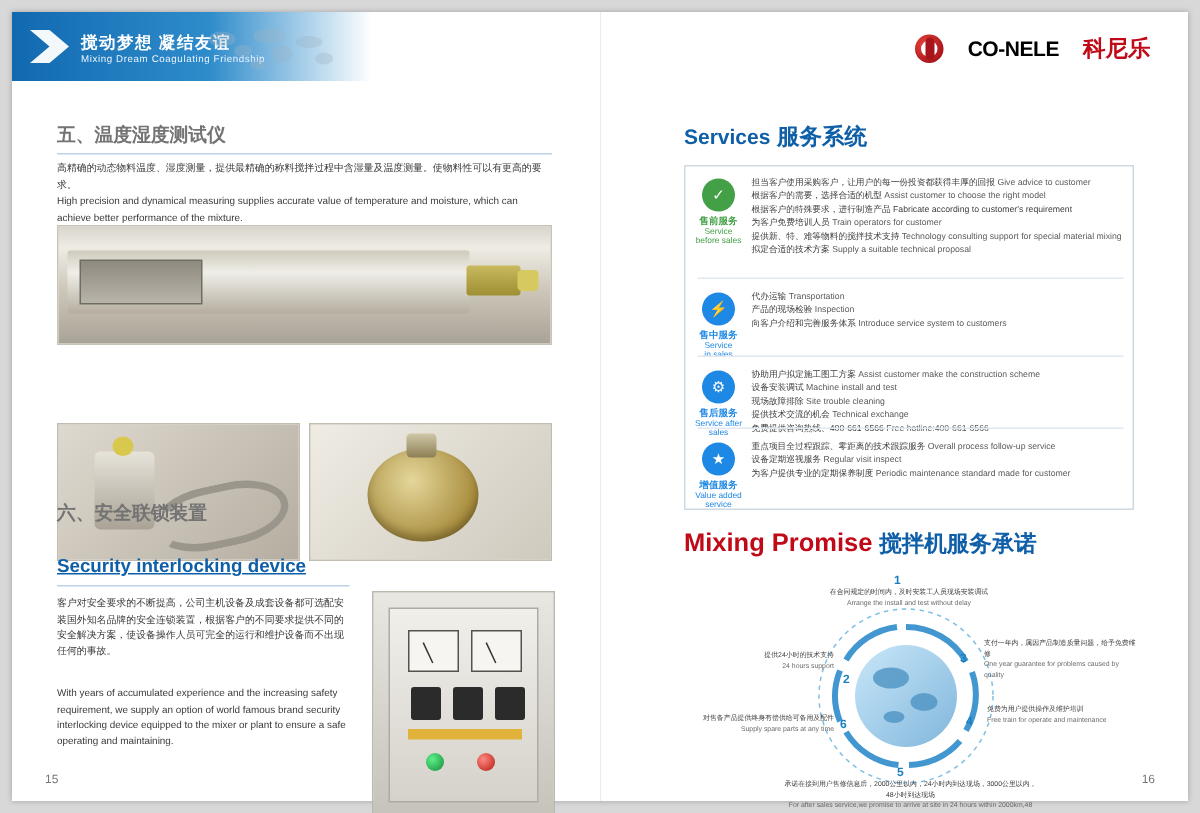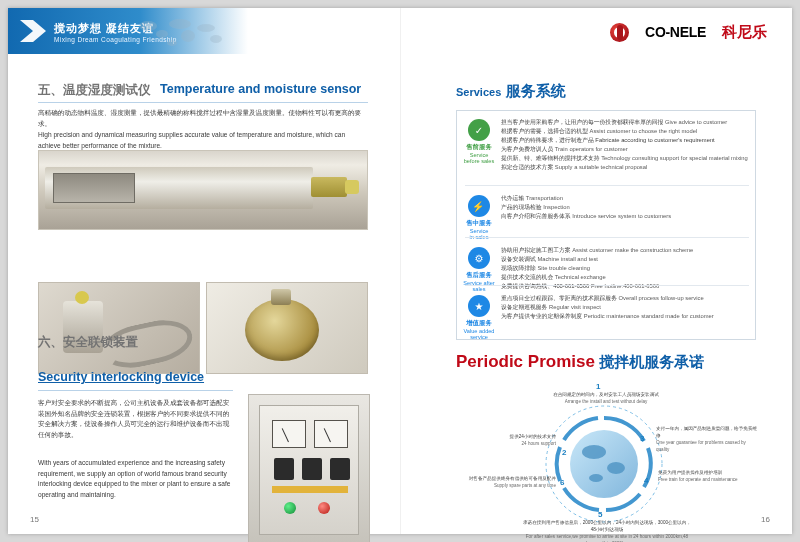--- a/index.html
+++ b/index.html
@@ -165,21 +165,21 @@
   .lr{left:58px;background:radial-gradient(circle at 35% 35%,#ff8a82,#b51810);}
   .strip{
     position:absolute;left:12px;top:80px;width:76px;height:7px;background:#e2b33a;
   }
 
   
   .right { position:absolute; left:392px; top:46px; width:392px; height:480px; }
   .svc-h {
     position:absolute; left:56px; top:28px;
   }
-  .svc-h-en { color:#0f5fa8; font-size:11px; font-weight:bold; }
+  .svc-h-en { color:#0f5fa8; font-size:14px; font-weight:bold; }
   .svc-h-cn { color:#0f5fa8; font-size:15px; font-weight:bold; }
   .svc-box {
     position:absolute; left:56px; top:56px; width:300px; height:230px;
     border:1px solid #cfd9e2;
   }
   .svc-row { position:absolute; left:0; width:300px; display:flex; }
   .svc-div { position:absolute; left:8px; width:284px; height:1px; background:#e2e8ee; }
   .svc-ic {
     width:44px; min-width:44px; padding-top:6px; text-align:center;
   }
@@ -240,21 +240,20 @@
       <span class="logo-text-en">CO-NELE</span>
       <span class="logo-text-cn">科尼乐</span>
     </div>
   </div>
 
   <div class="spine"></div>
 
   <div class="left">
 
     <div class="sec-title-cn" style="left:30px; top:28px;">五、温度湿度测试仪</div>
-    <div class="sec-title-en" style="position:absolute; left:152px; top:28px;">Temperature and moisture sensor</div>
     <div class="title-rule" style="left:30px; top:48px; width:330px;"></div>
 
     <div class="body-cn" style="left:30px; top:54px; width:330px;">高精确的动态物料温度、湿度测量，提供最精确的称料搅拌过程中含湿量及温度测量。使物料性可以有更高的要求。</div>
     <div class="body-en" style="left:30px; top:76px; width:330px;">High precision and dynamical measuring supplies accurate value of temperature and moisture, which can achieve better performance of the mixture.</div>
 
     <div class="ph ph-sensor">
       <div class="sensor-body"></div>
       <div class="sensor-plate"></div>
       <div class="sensor-tip"></div>
       <div class="sensor-cap"></div>
@@ -362,21 +361,21 @@
         </div>
         <div class="svc-txt">
           <div class="svc-line"><span>重点项目全过程跟踪、零距离的技术跟踪服务</span> <span class="en">Overall process follow-up service</span></div>
           <div class="svc-line"><span>设备定期巡视服务</span> <span class="en">Regular visit inspect</span></div>
           <div class="svc-line"><span>为客户提供专业的定期保养制度</span> <span class="en">Periodic maintenance standard made for customer</span></div>
         </div>
       </div>
     </div>
 
     <div class="promise-h">
-      <span class="promise-en">Periodic Promise</span>
+      <span class="promise-en">Mixing Promise</span>
       <span class="promise-cn">搅拌机服务承诺</span>
     </div>
 
     <div class="diagram">
       <svg viewBox="0 0 320 160" width="320" height="160">
         <defs>
           <linearGradient id="gl" x1="0" y1="0" x2="1" y2="1">
             <stop offset="0%" stop-color="#bfe3f7"></stop>
             <stop offset="100%" stop-color="#6aa9d6"></stop>
           </linearGradient>

